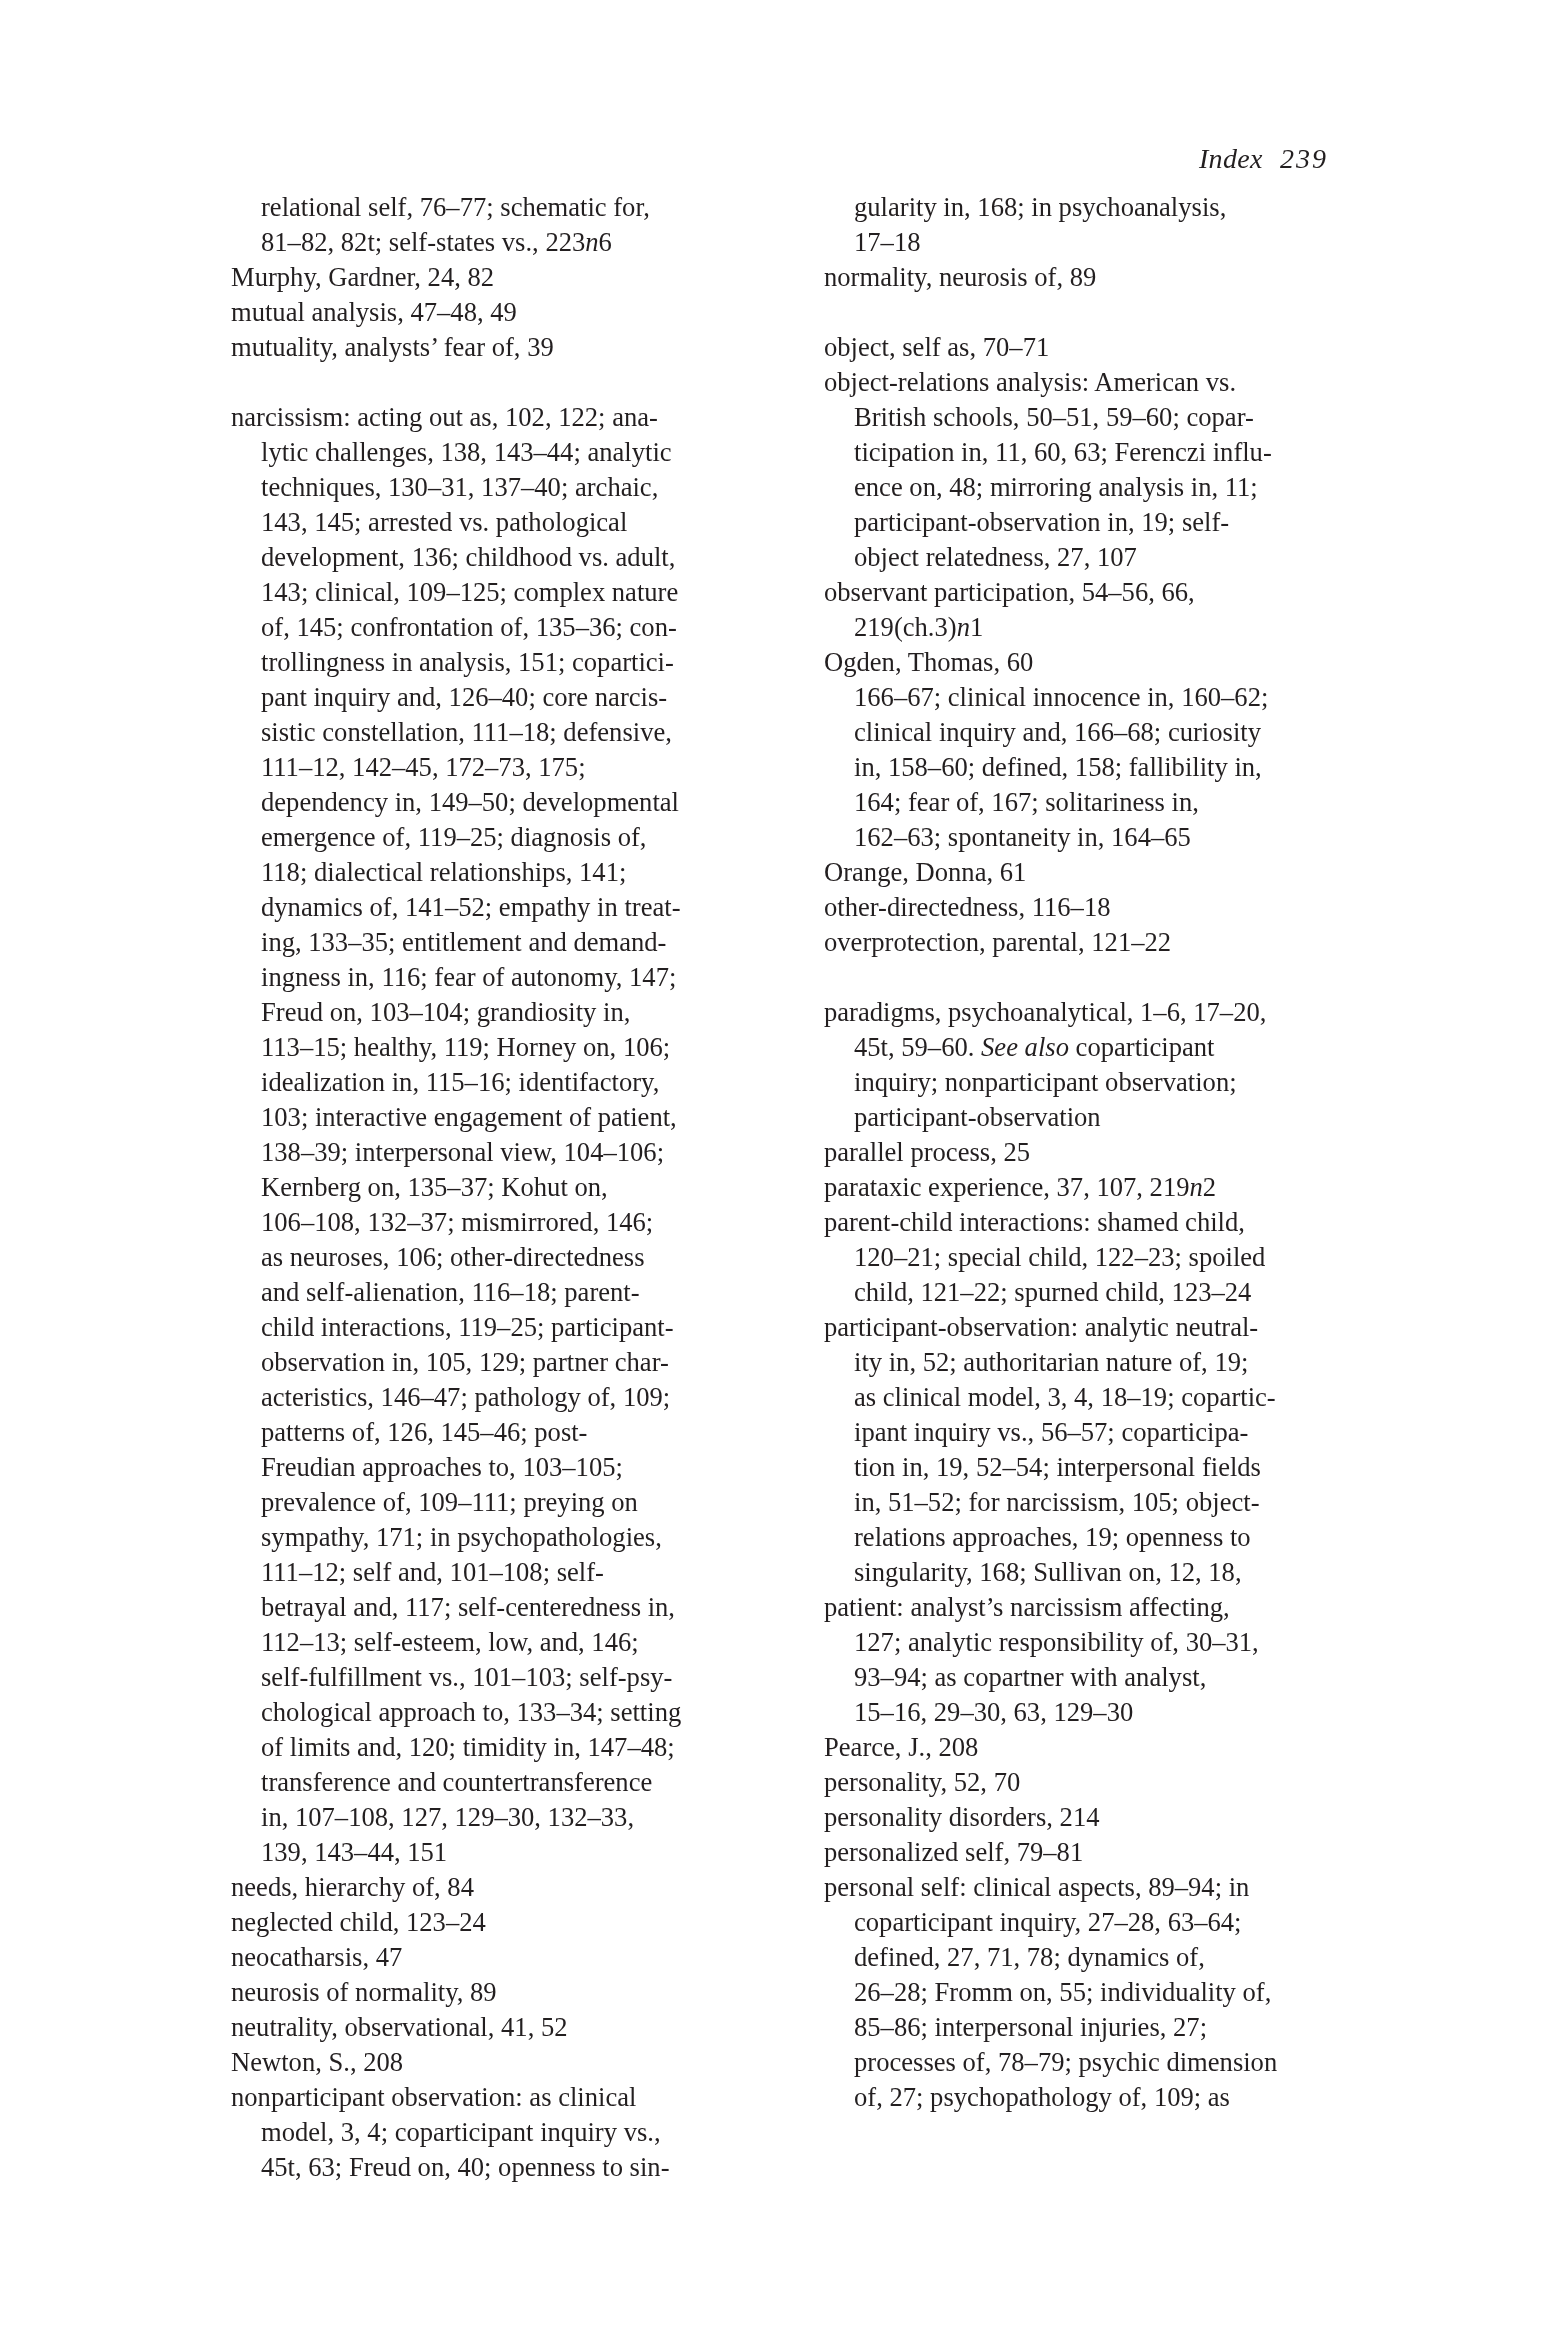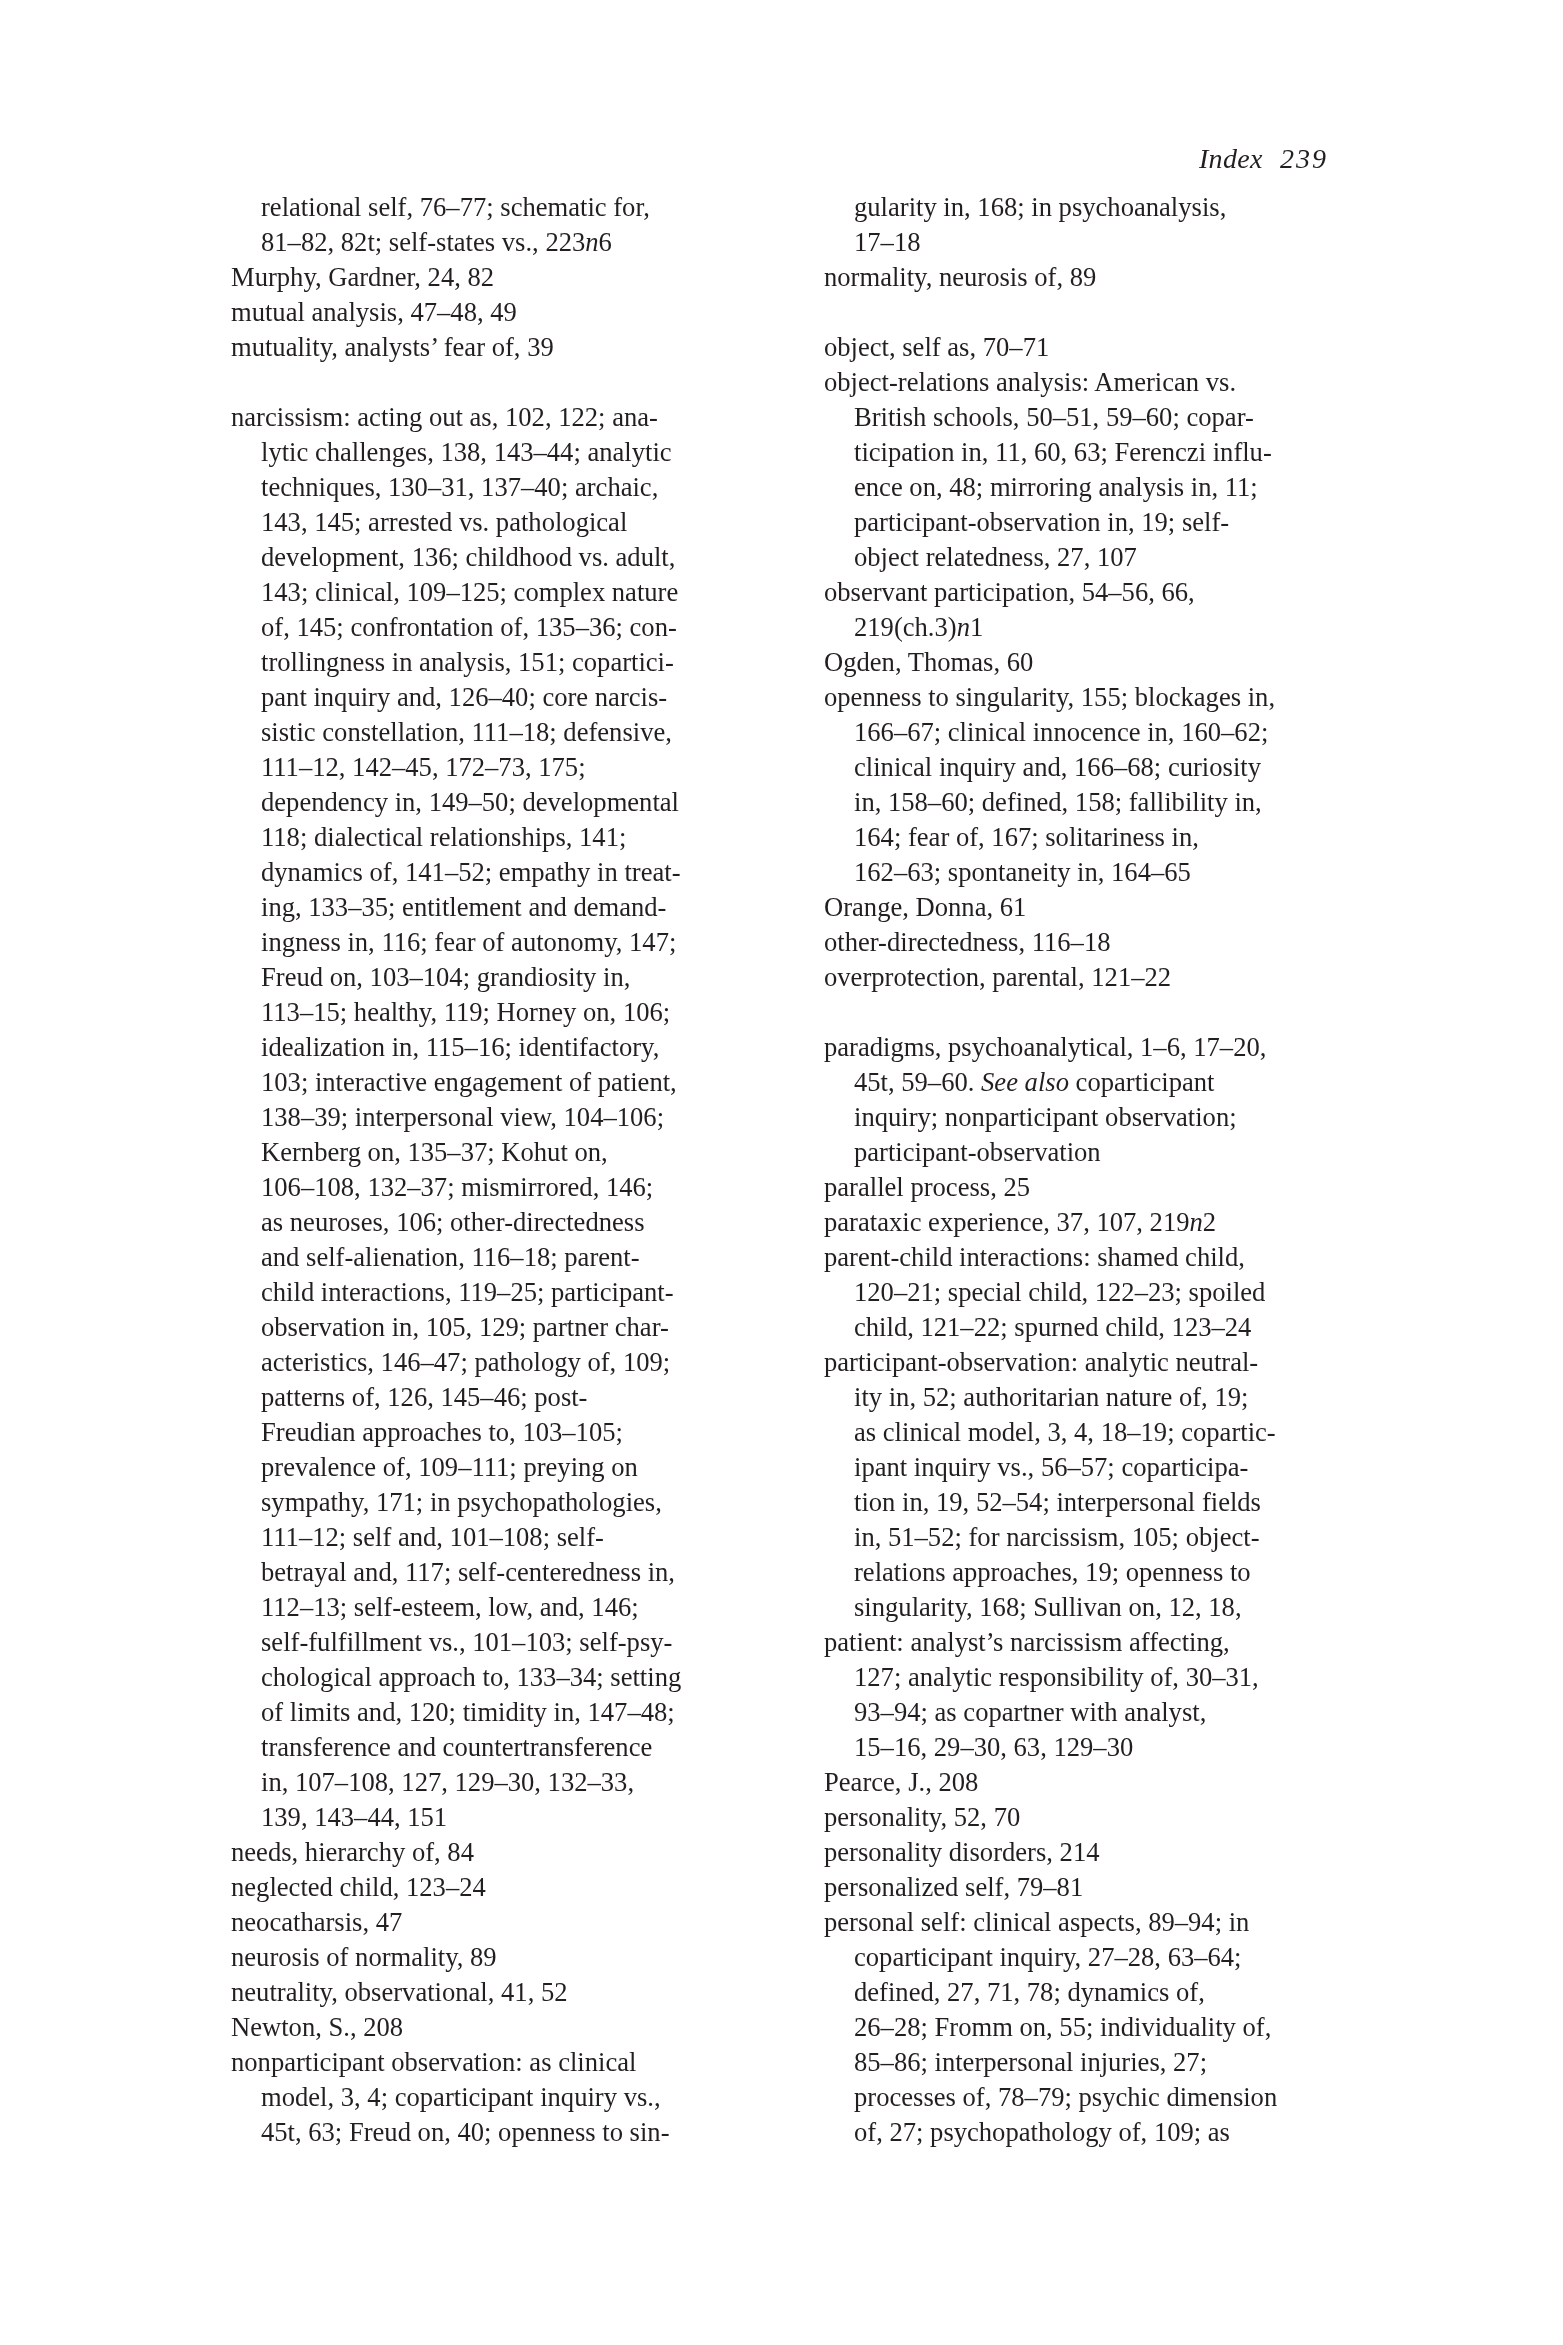--- a/index.html
+++ b/index.html
@@ -64,20 +64,21 @@
     <div class="line sub"><span>techniques, 130–31, 137–40; archaic,</span></div>
     <div class="line sub"><span>143, 145; arrested vs. pathological</span></div>
     <div class="line sub"><span>development, 136; childhood vs. adult,</span></div>
     <div class="line sub"><span>143; clinical, 109–125; complex nature</span></div>
     <div class="line sub"><span>of, 145; confrontation of, 135–36; con-</span></div>
     <div class="line sub"><span>trollingness in analysis, 151; copartici-</span></div>
     <div class="line sub"><span>pant inquiry and, 126–40; core narcis-</span></div>
     <div class="line sub"><span>sistic constellation, 111–18; defensive,</span></div>
     <div class="line sub"><span>111–12, 142–45, 172–73, 175;</span></div>
     <div class="line sub"><span>dependency in, 149–50; developmental</span></div>
+    <div class="line sub"><span>emergence of, 119–25; diagnosis of,</span></div>
     <div class="line sub"><span>118; dialectical relationships, 141;</span></div>
     <div class="line sub"><span>dynamics of, 141–52; empathy in treat-</span></div>
     <div class="line sub"><span>ing, 133–35; entitlement and demand-</span></div>
     <div class="line sub"><span>ingness in, 116; fear of autonomy, 147;</span></div>
     <div class="line sub"><span>Freud on, 103–104; grandiosity in,</span></div>
     <div class="line sub"><span>113–15; healthy, 119; Horney on, 106;</span></div>
     <div class="line sub"><span>idealization in, 115–16; identifactory,</span></div>
     <div class="line sub"><span>103; interactive engagement of patient,</span></div>
     <div class="line sub"><span>138–39; interpersonal view, 104–106;</span></div>
     <div class="line sub"><span>Kernberg on, 135–37; Kohut on,</span></div>
@@ -118,21 +119,20 @@
     <div class="line"><span>object, self as, 70–71</span></div>
     <div class="line"><span>object-relations analysis: American vs.</span></div>
     <div class="line sub"><span>British schools, 50–51, 59–60; copar-</span></div>
     <div class="line sub"><span>ticipation in, 11, 60, 63; Ferenczi influ-</span></div>
     <div class="line sub"><span>ence on, 48; mirroring analysis in, 11;</span></div>
     <div class="line sub"><span>participant-observation in, 19; self-</span></div>
     <div class="line sub"><span>object relatedness, 27, 107</span></div>
     <div class="line"><span>observant participation, 54–56, 66,</span></div>
     <div class="line sub"><span>219(ch.3)</span><i>n</i><span>1</span></div>
     <div class="line"><span>Ogden, Thomas, 60</span></div>
-    <div class="line"><span>openness to singularity, 155; blockages in,</span></div>
     <div class="line sub"><span>166–67; clinical innocence in, 160–62;</span></div>
     <div class="line sub"><span>clinical inquiry and, 166–68; curiosity</span></div>
     <div class="line sub"><span>in, 158–60; defined, 158; fallibility in,</span></div>
     <div class="line sub"><span>164; fear of, 167; solitariness in,</span></div>
     <div class="line sub"><span>162–63; spontaneity in, 164–65</span></div>
     <div class="line"><span>Orange, Donna, 61</span></div>
     <div class="line"><span>other-directedness, 116–18</span></div>
     <div class="line"><span>overprotection, parental, 121–22</span></div>
     <div class="line blank"></div>
     <div class="line"><span>paradigms, psychoanalytical, 1–6, 17–20,</span></div>

